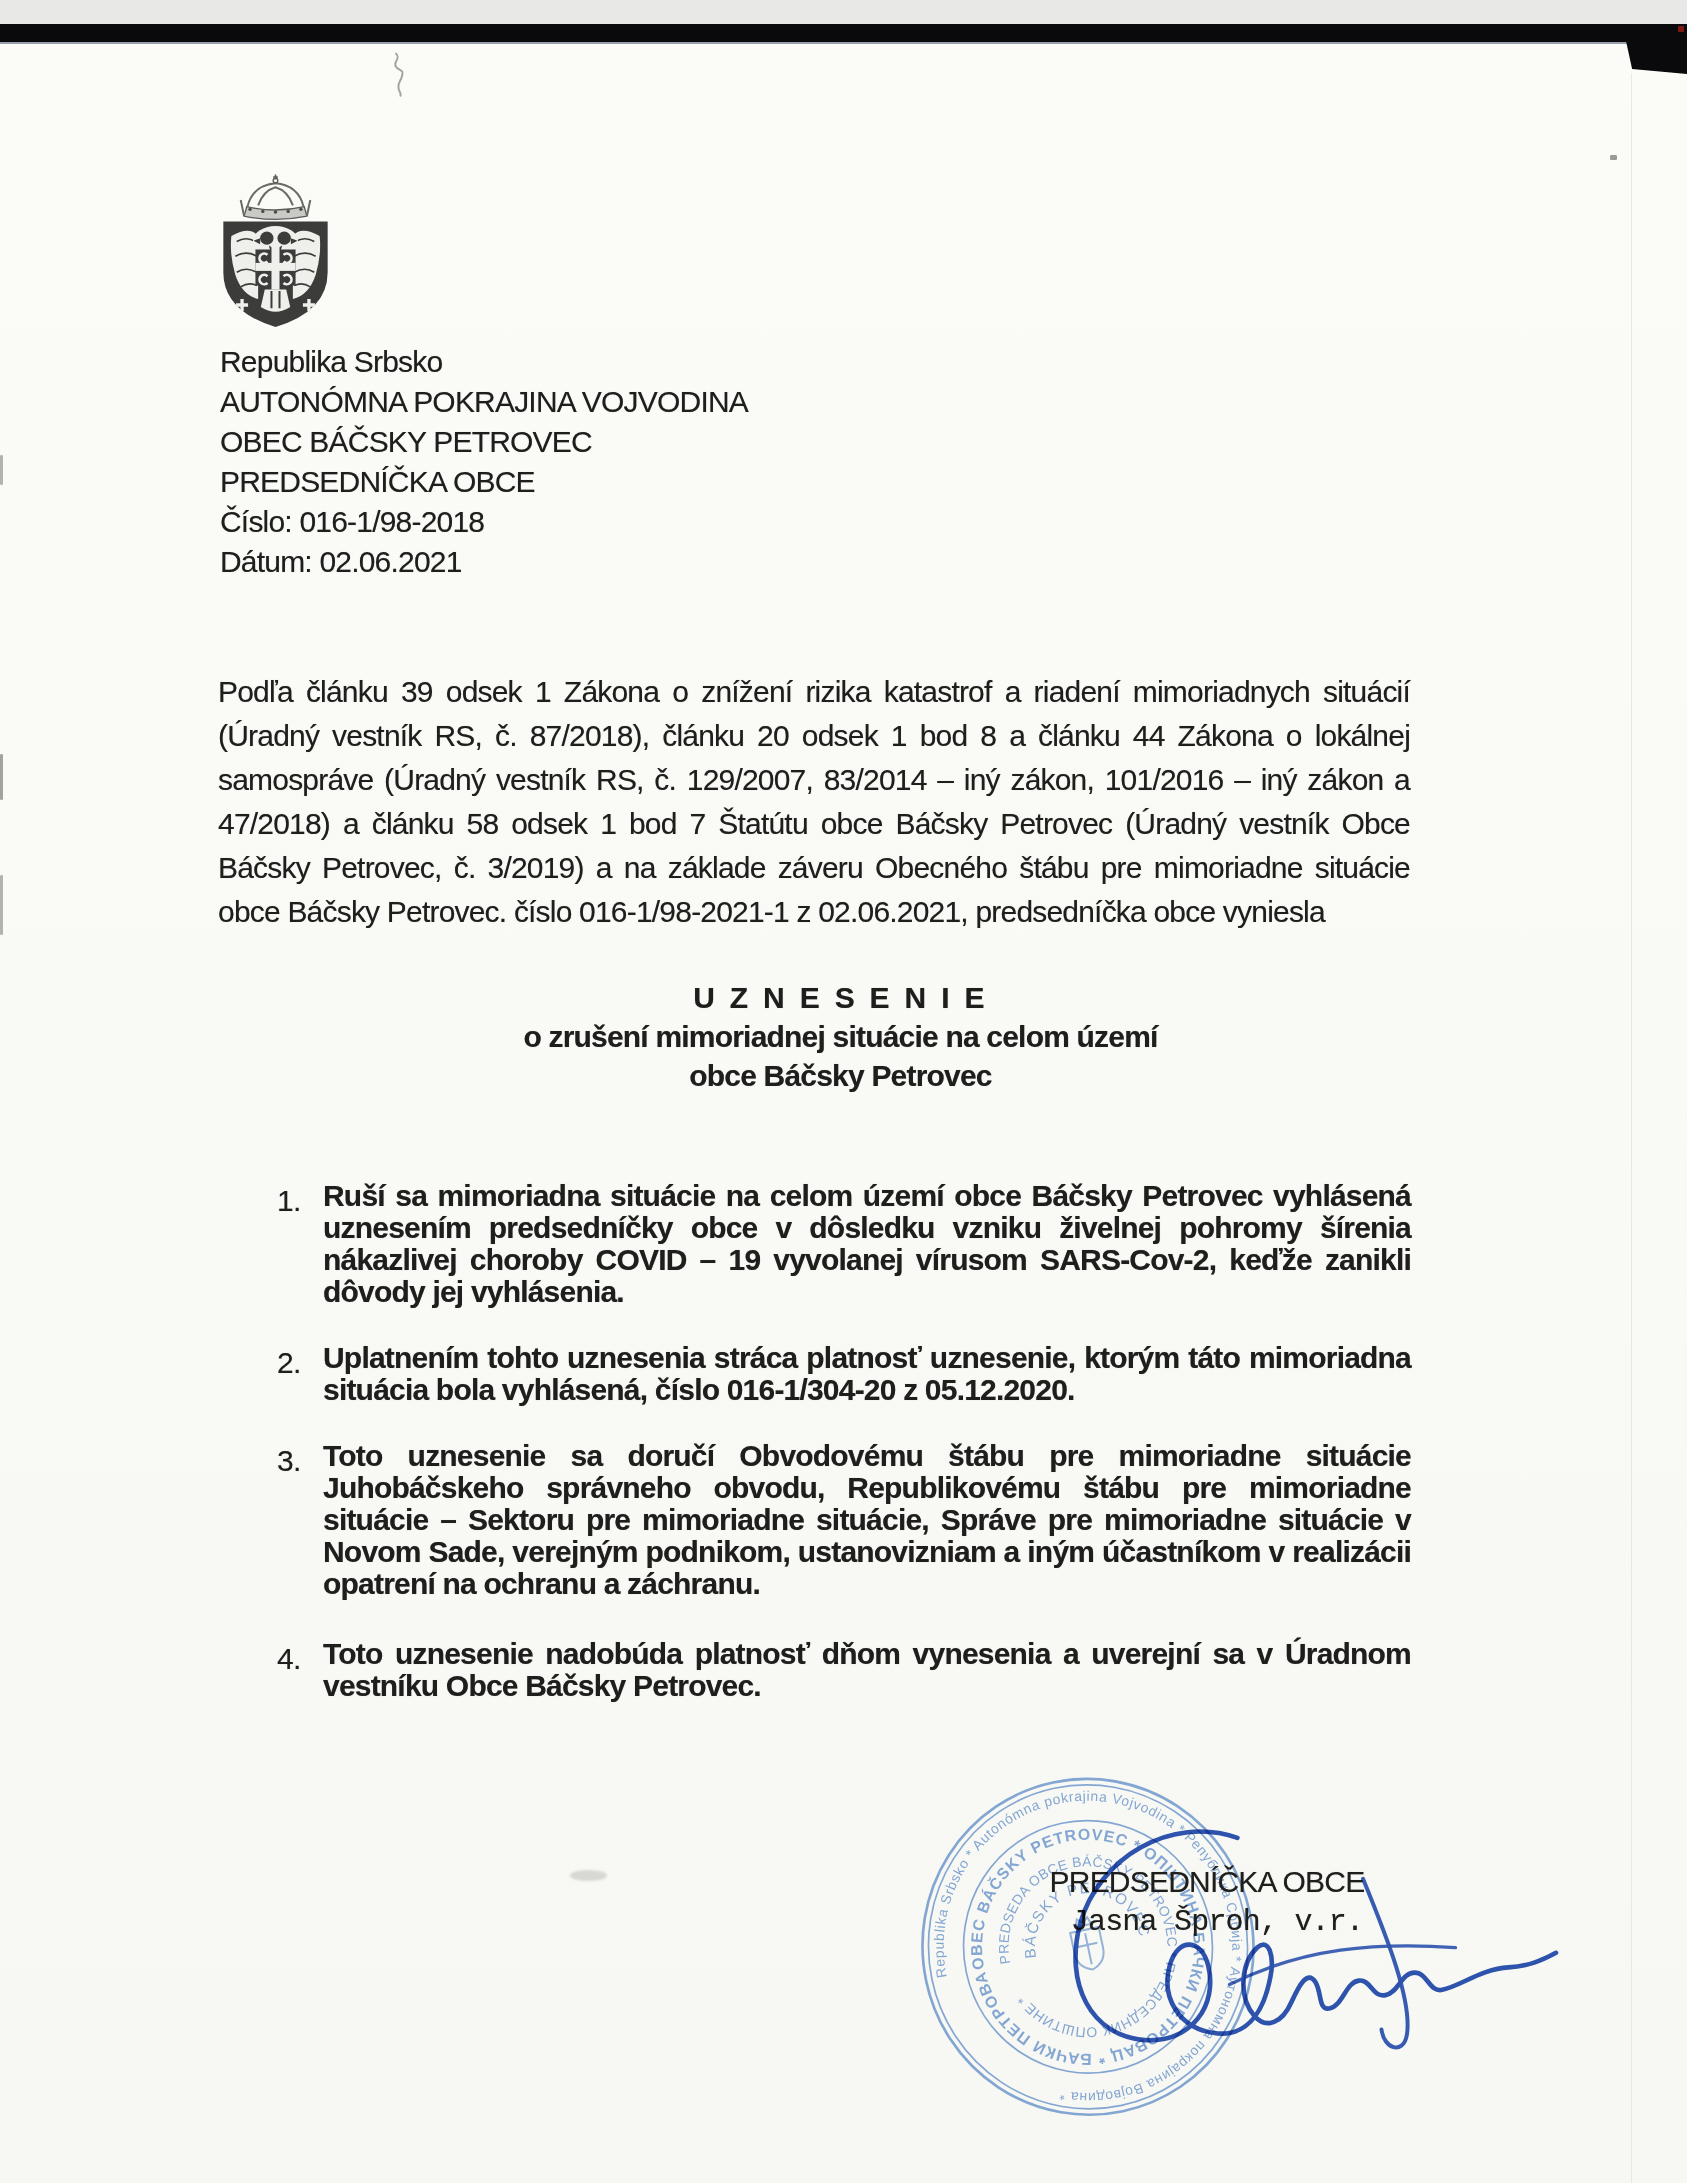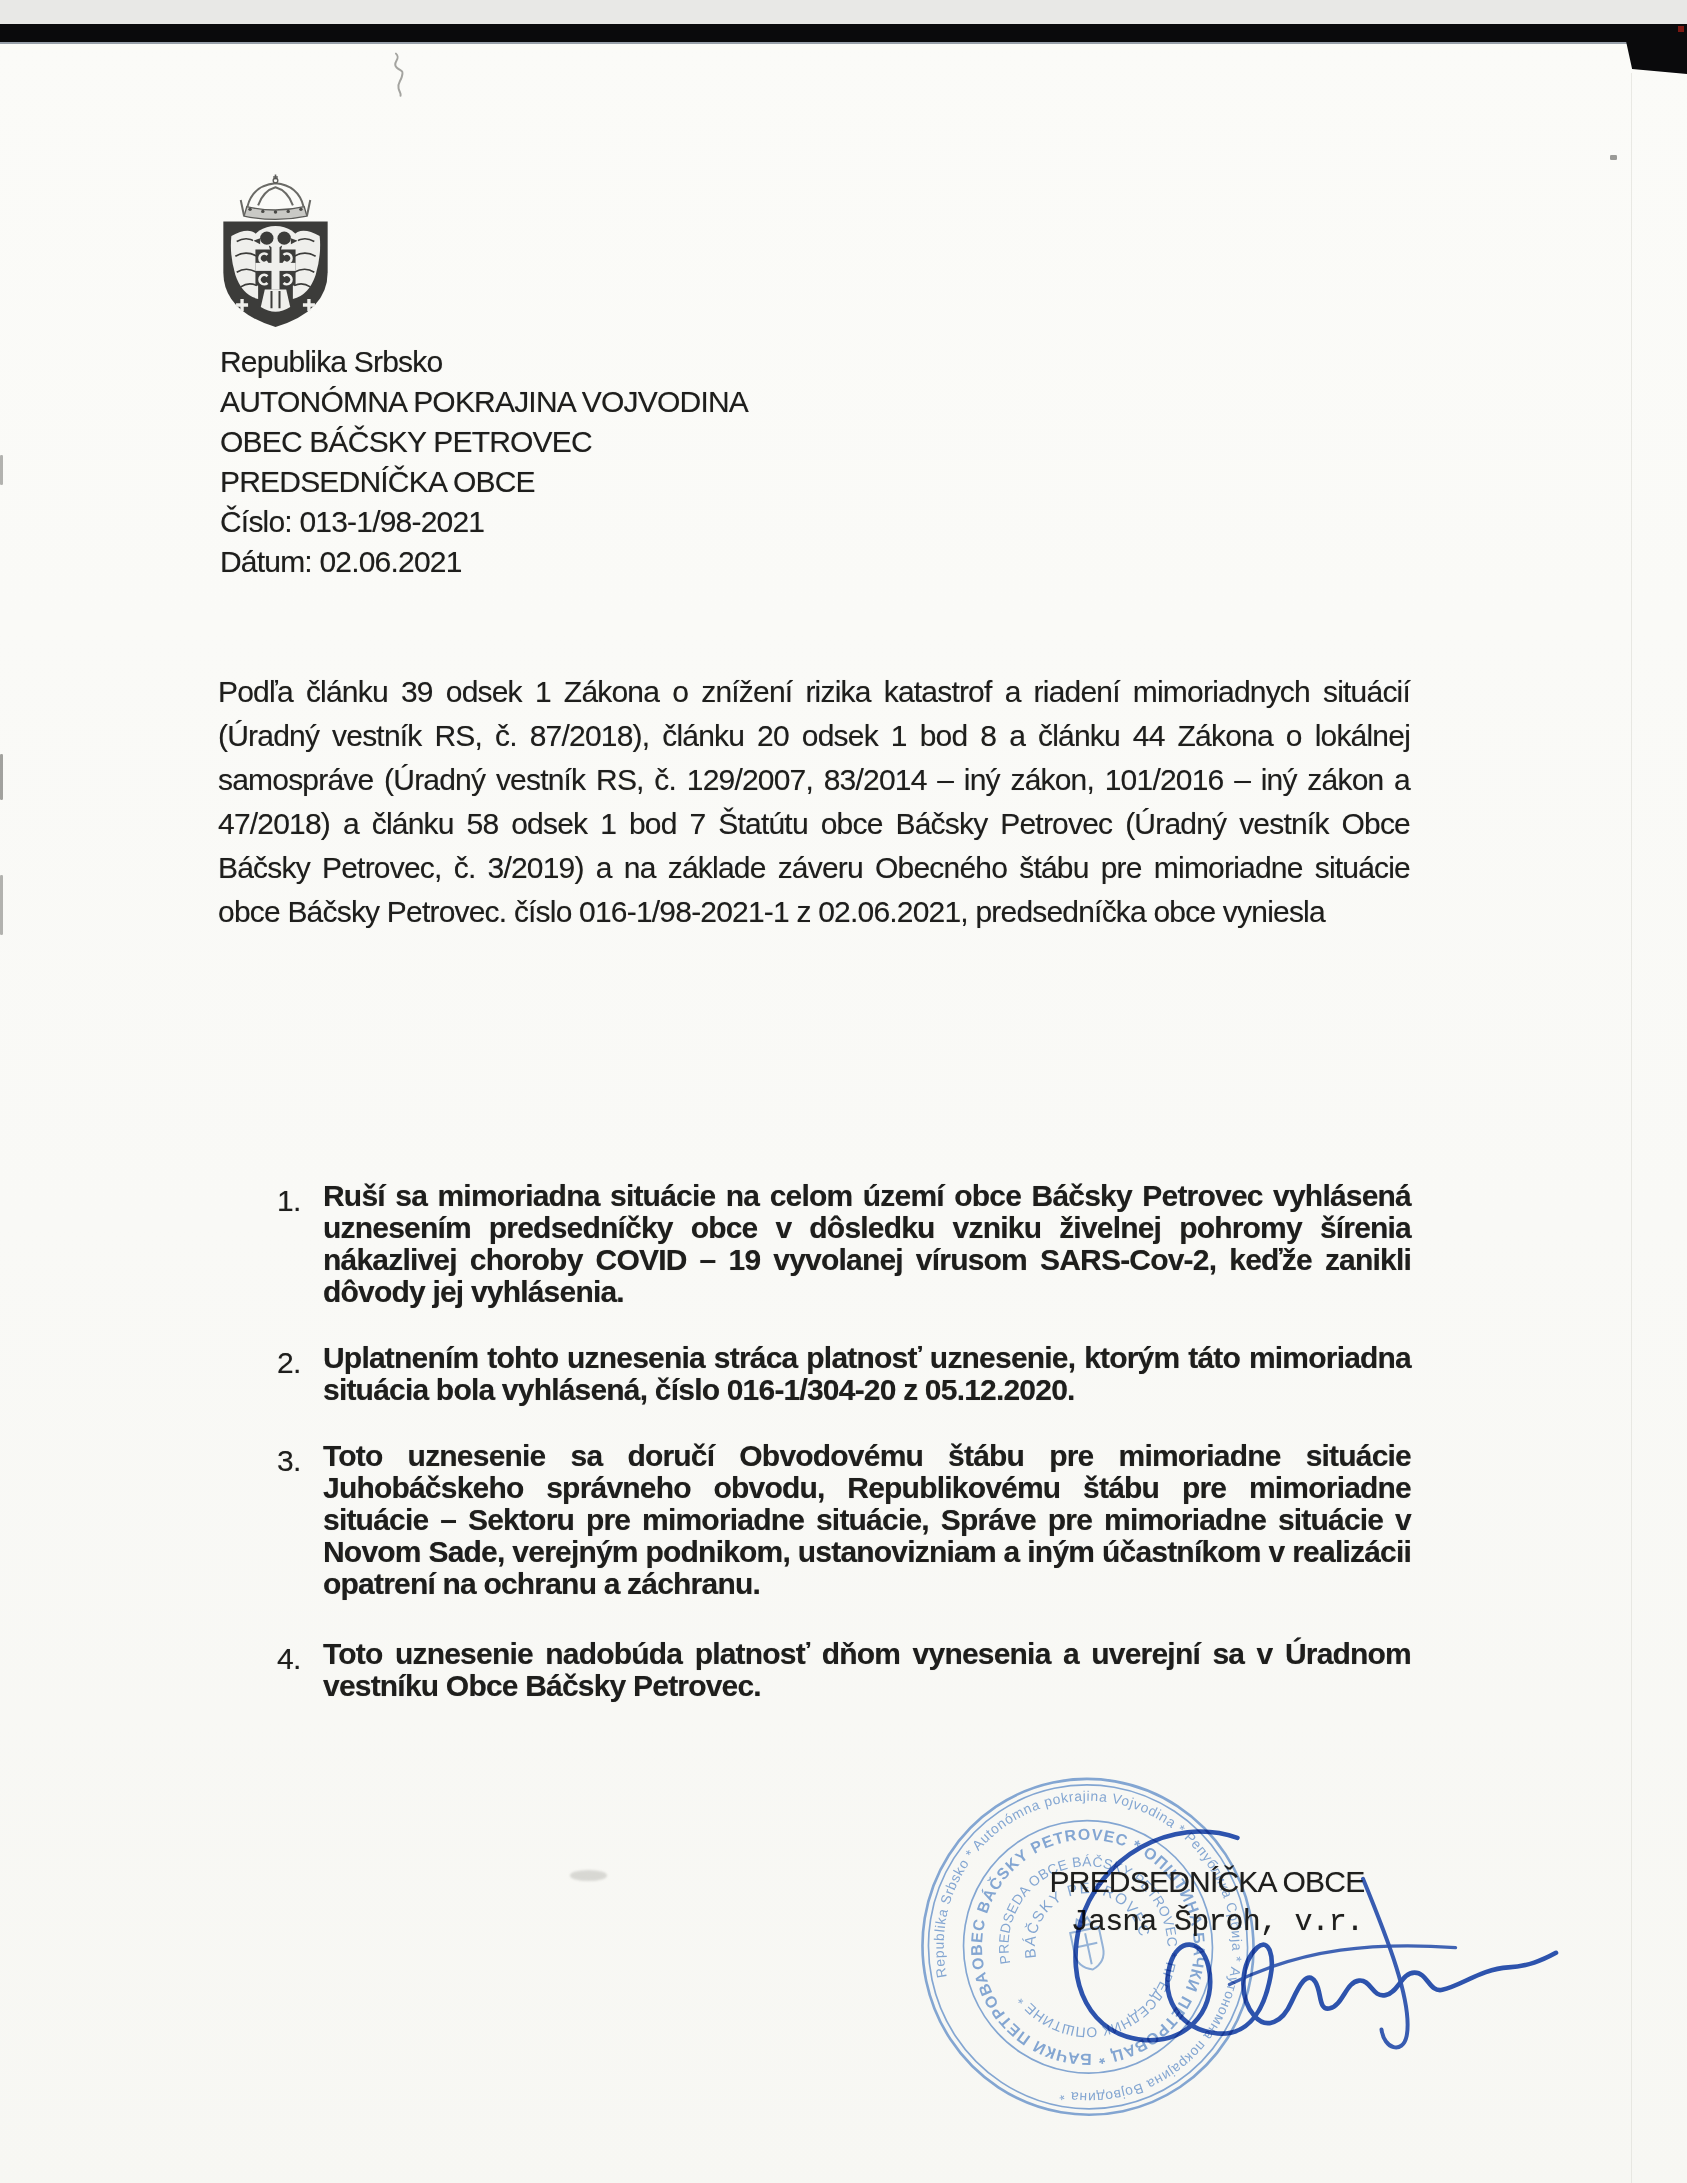--- a/index.html
+++ b/index.html
@@ -127,26 +127,31 @@
       <path d="M30,186 v18 M21,195 h18" stroke="#efefec" stroke-width="5"></path>
       <path d="M130,186 v18 M121,195 h18" stroke="#efefec" stroke-width="5"></path>
     </g>
   </svg>
 
   <div class="header-block doc-text">
     <div>Republika Srbsko</div>
     <div>AUTONÓMNA POKRAJINA VOJVODINA</div>
     <div>OBEC BÁČSKY PETROVEC</div>
     <div>PREDSEDNÍČKA OBCE</div>
-    <div>Číslo: 013-1/98-2021</div>
+    <div>Číslo: 016-1/98-2018</div>
     <div>Dátum: 02.06.2021</div>
   </div>
 
   <div class="preamble doc-text">Podľa článku 39 odsek 1 Zákona o znížení rizika katastrof a riadení mimoriadnych situácií (Úradný vestník RS, č. 87/2018), článku 20 odsek 1 bod 8 a článku 44 Zákona o lokálnej samospráve (Úradný vestník RS, č. 129/2007, 83/2014 – iný zákon, 101/2016 – iný zákon a 47/2018) a článku 58 odsek 1 bod 7 Štatútu obce Báčsky Petrovec (Úradný vestník Obce Báčsky Petrovec, č. 3/2019) a na základe záveru Obecného štábu pre mimoriadne situácie obce Báčsky Petrovec. číslo 016-1/98-2021-1 z 02.06.2021, predsedníčka obce vyniesla</div>
 
+  <div class="title-block doc-text">
+    <div class="title-main">U Z N E S E N I E</div>
+    <div>o zrušení mimoriadnej situácie  na celom území</div>
+    <div>obce Báčsky Petrovec</div>
+  </div>
 
   <div class="items doc-text">
     <div class="item">
       <div class="item-num">1.</div>
       <div class="item-text">Ruší sa mimoriadna situácie na celom území obce Báčsky Petrovec vyhlásená uznesením  predsedníčky obce v dôsledku vzniku živelnej pohromy šírenia nákazlivej choroby COVID – 19 vyvolanej vírusom SARS-Cov-2,  keďže zanikli dôvody jej vyhlásenia.</div>
     </div>
     <div class="item">
       <div class="item-num">2.</div>
       <div class="item-text">Uplatnením tohto uznesenia stráca platnosť uznesenie, ktorým  táto mimoriadna situácia bola  vyhlásená, číslo 016-1/304-20 z 05.12.2020.</div>
     </div>

